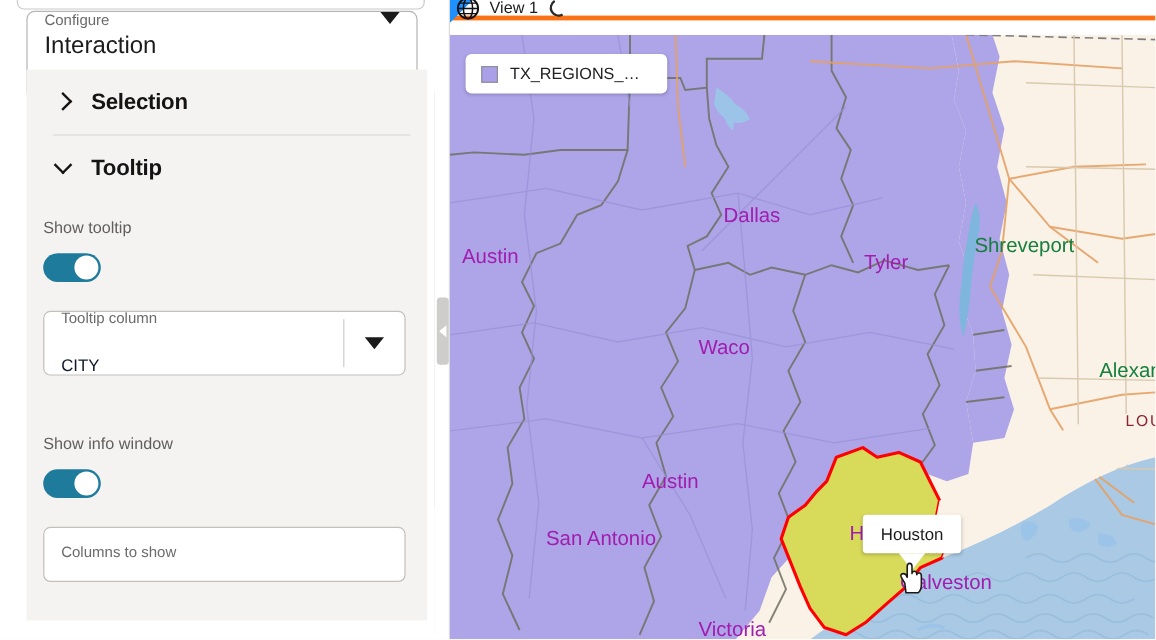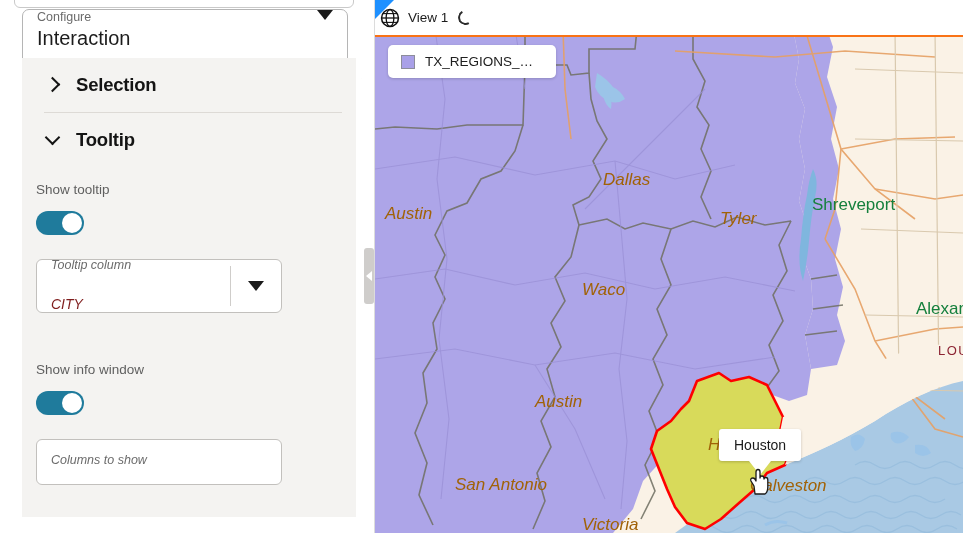--- a/index.html
+++ b/index.html
@@ -103,29 +103,29 @@
   }
   .toggle .knob {
     position: absolute;
     right: 2px; top: 2px;
     width: 20px; height: 20px;
     border-radius: 50%;
     background: #ffffff;
   }
   .combo {
     margin: 24px 0 0 14px;
-    width: 246px; height: 54px;
+    width: 302px; height: 54px;
     border: 1px solid #c2c0bd;
     border-radius: 6px;
     background: #ffffff;
-    display: flex; align-items: center; font-style: italic;
+    display: flex; align-items: center;
   }
   .combo-text { flex: 1 1 auto; padding-left: 14px; line-height: 1.25; }
   .combo-label { font-size: 12.5px; color: #6b6b6b; display: block; }
-  .combo-value { font-size: 14px; color: #7f1d1d; display: block; margin-top: 22px; }
+  .combo-value { font-size: 14px; color: #0f172a; display: block; margin-top: 22px; }
   .combo-sep { width: 1px; height: 40px; background: #cfcdca; }
   .combo-caret {
     width: 50px; display: flex; align-items: center; justify-content: center;
   }
   .combo-caret i {
     width: 0; height: 0;
     border-left: 8px solid transparent;
     border-right: 8px solid transparent;
     border-top: 10px solid #1a1a1a;
     display: block;
@@ -175,23 +175,23 @@
   
   #mappane {
     position: relative;
     width: 588px; height: 533px;
     flex: 0 0 588px;
     overflow: hidden;
     background: #ffffff;
   }
   #tabbar {
     position: relative;
-    height: 37px;
-    background: #ffffff;
-    border-bottom: 2px solid #f97316;
+    height: 17px;
+    background: #ffffff;
+    border-bottom: 4px solid #f97316;
     display: flex; align-items: center;
     padding-left: 4px;
     z-index: 4;
   }
   .tab-corner {
     position: absolute;
     left: 0; top: 0;
     width: 19px; height: 19px;
     background: #1e90ff;
     clip-path: polygon(0 0, 100% 0, 0 100%);
@@ -265,21 +265,21 @@
   #hand-cursor { position: absolute; left: 748px; top: 468px; z-index: 5; }
 
   .city-label {
     position: absolute;
     font-size: 17px;
     color: #8f8fc0;
     font-family: "Liberation Sans", sans-serif;
     white-space: nowrap;
     pointer-events: none;
   }
-  .city-label.light { color: #a16207; font-style: italic; }
+  .city-label.light { color: #a21caf; }
   .city-label.dark { color: #15803d; }
   .city-label.state { color: #8c2332; font-size: 13px; letter-spacing: 1.5px; }
 </style>
 </head>
 <body>
 
 <div id="app">
 
   <div id="sidebar">
 
@@ -467,21 +467,21 @@
       </svg>
 
       <div id="labels">
           <span class="city-label light" style="left: 10px; top: 175px;">Austin</span>
           <span class="city-label light" style="left: 228px; top: 141px;">Dallas</span>
           <span class="city-label light" style="left: 345px; top: 180px;">Tyler</span>
           <span class="city-label dark" style="left: 437px; top: 166px;">Shreveport</span>
           <span class="city-label light" style="left: 207px; top: 251px;">Waco</span>
           <span class="city-label dark" style="left: 541px; top: 270px;">Alexandria</span>
           <span class="city-label light" style="left: 160px; top: 363px;">Austin</span>
-          <span class="city-label light" style="left: 80px; top: 446px;">San Antonio</span>
+          <span class="city-label light" style="left: 80px; top: 410px;">San Antonio</span>
           <span class="city-label light" style="left: 333px; top: 406px;">Houston</span>
           <span class="city-label light" style="left: 375px; top: 447px;">Galveston</span>
           <span class="city-label light" style="left: 207px; top: 486px;">Victoria</span>
           <span class="city-label light" style="left: 330px; top: 501px;">Freeport</span>
           <span class="city-label state" style="left: 563px; top: 314px;">LOU</span>
         </div>
 
       <div class="legend">
         <span class="legend-swatch"></span>
         <span class="legend-text">TX_REGIONS_GE...</span>

